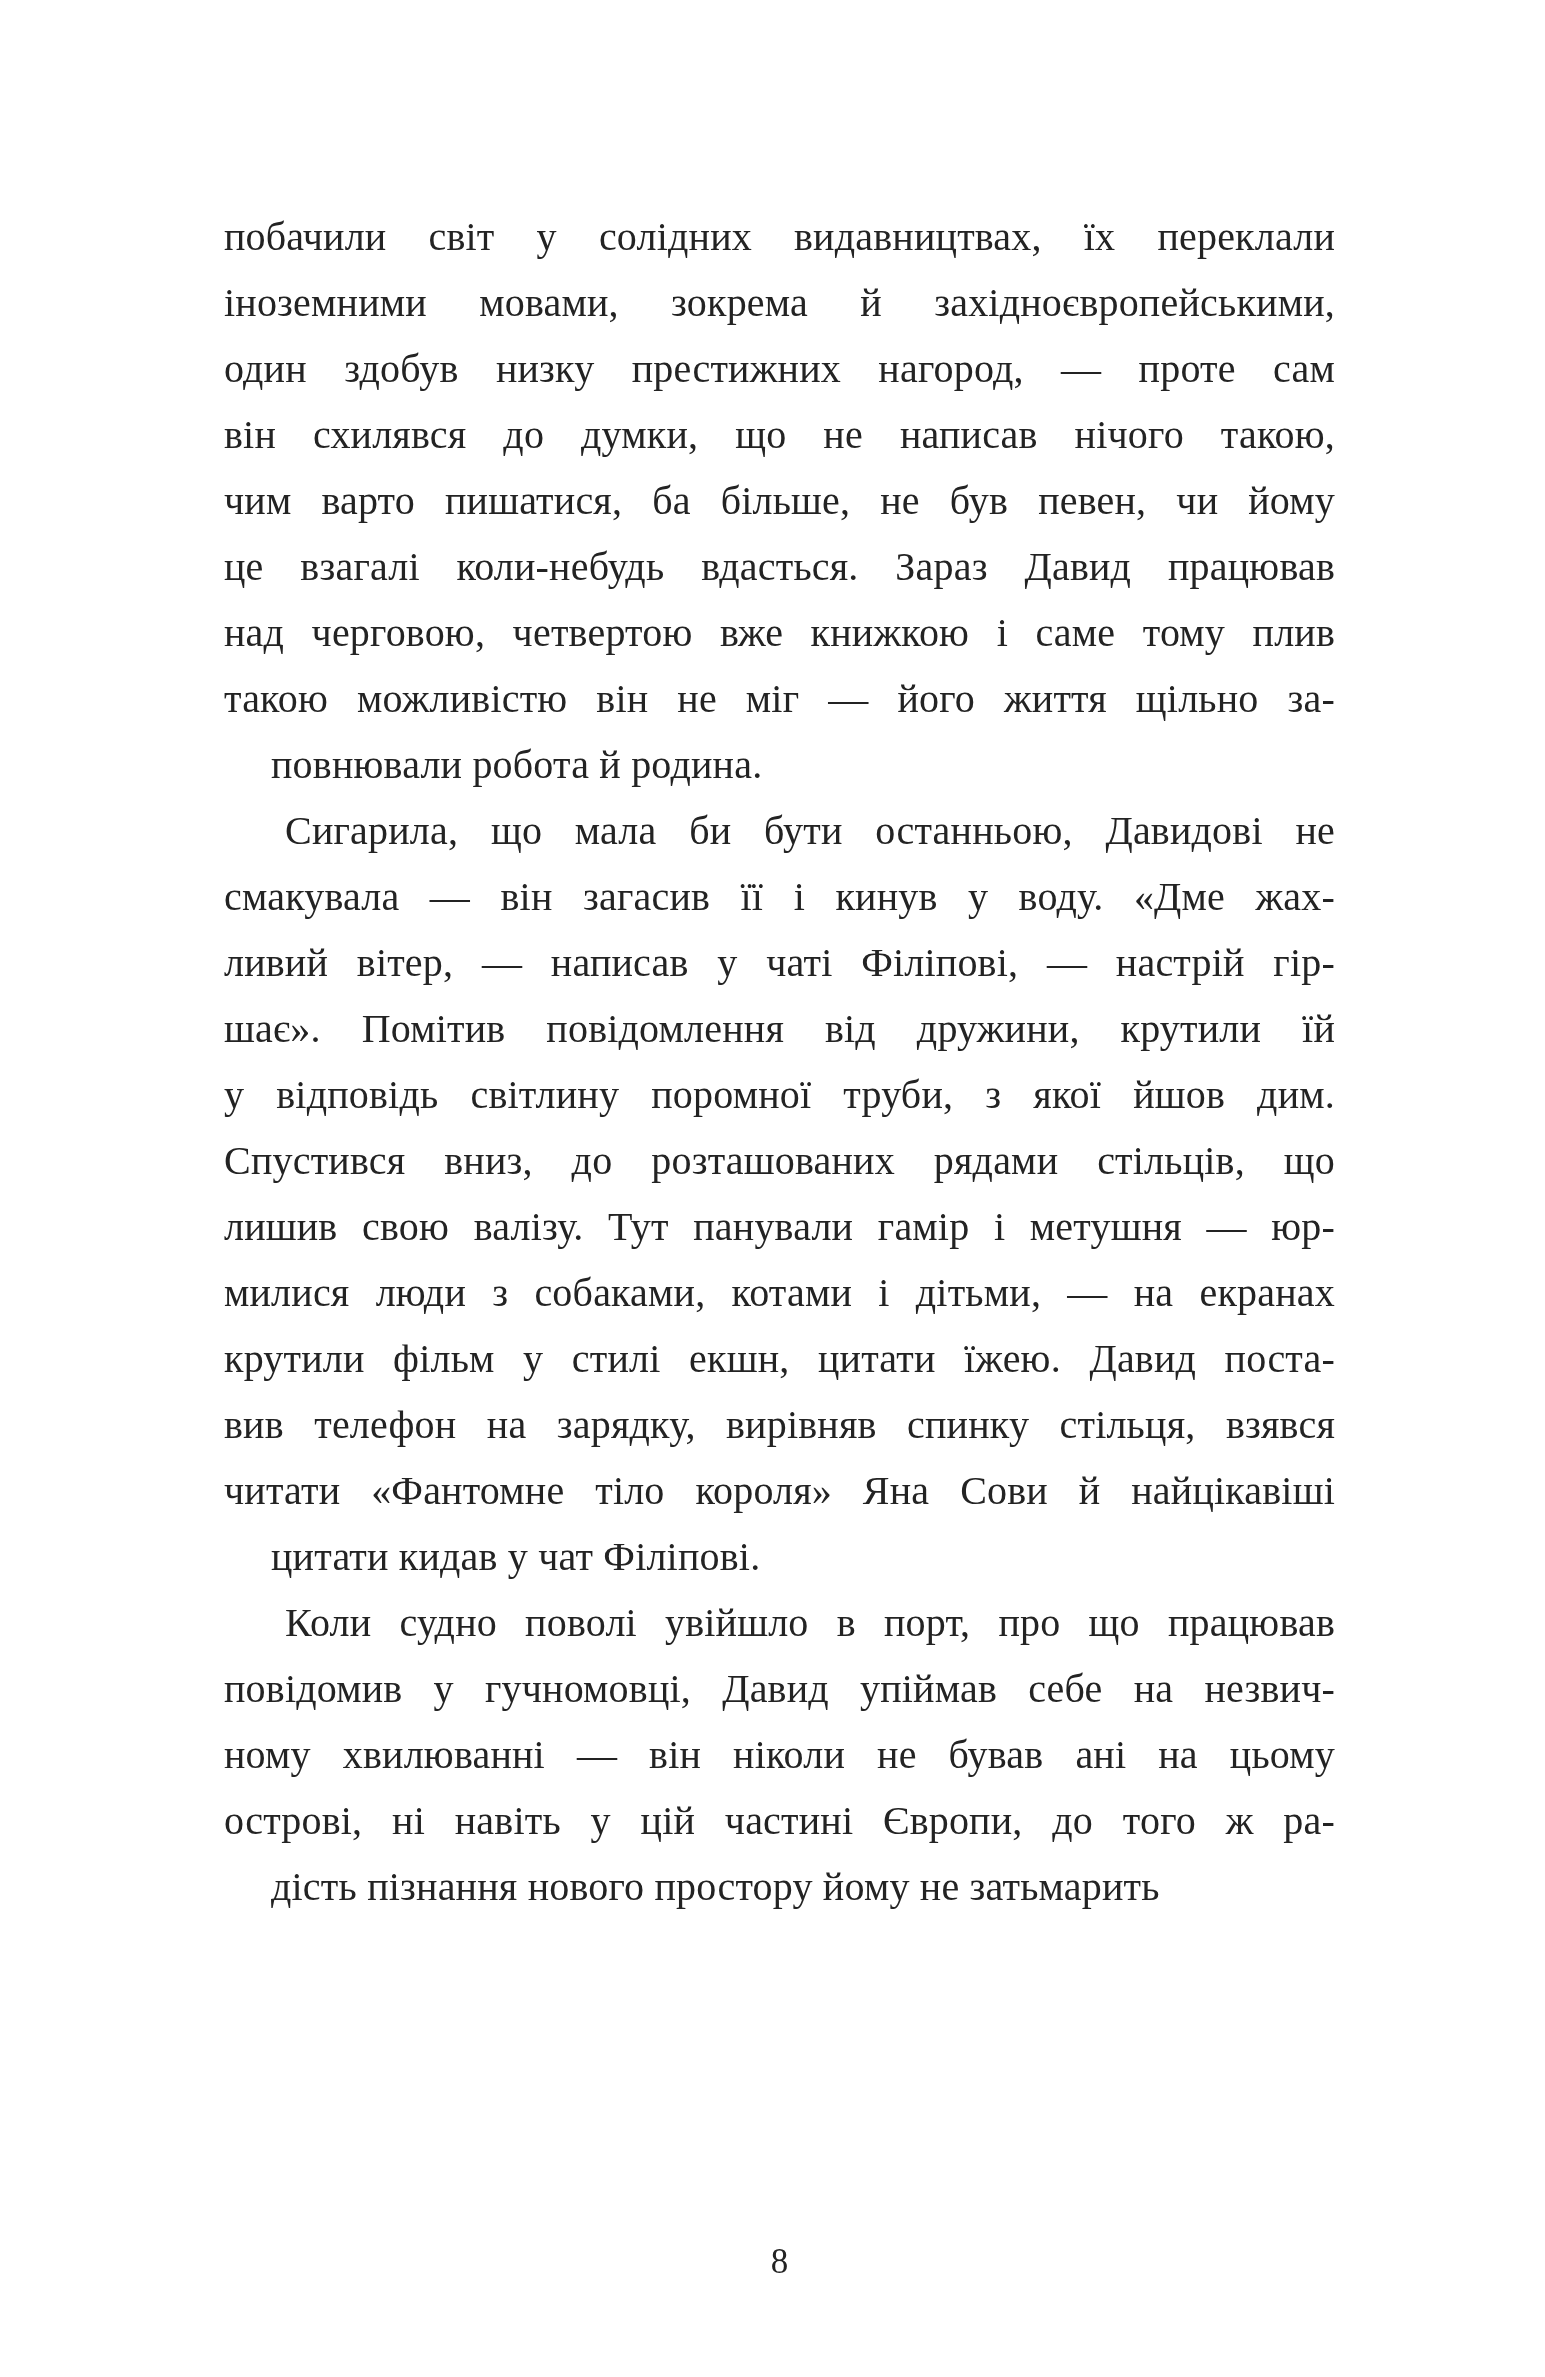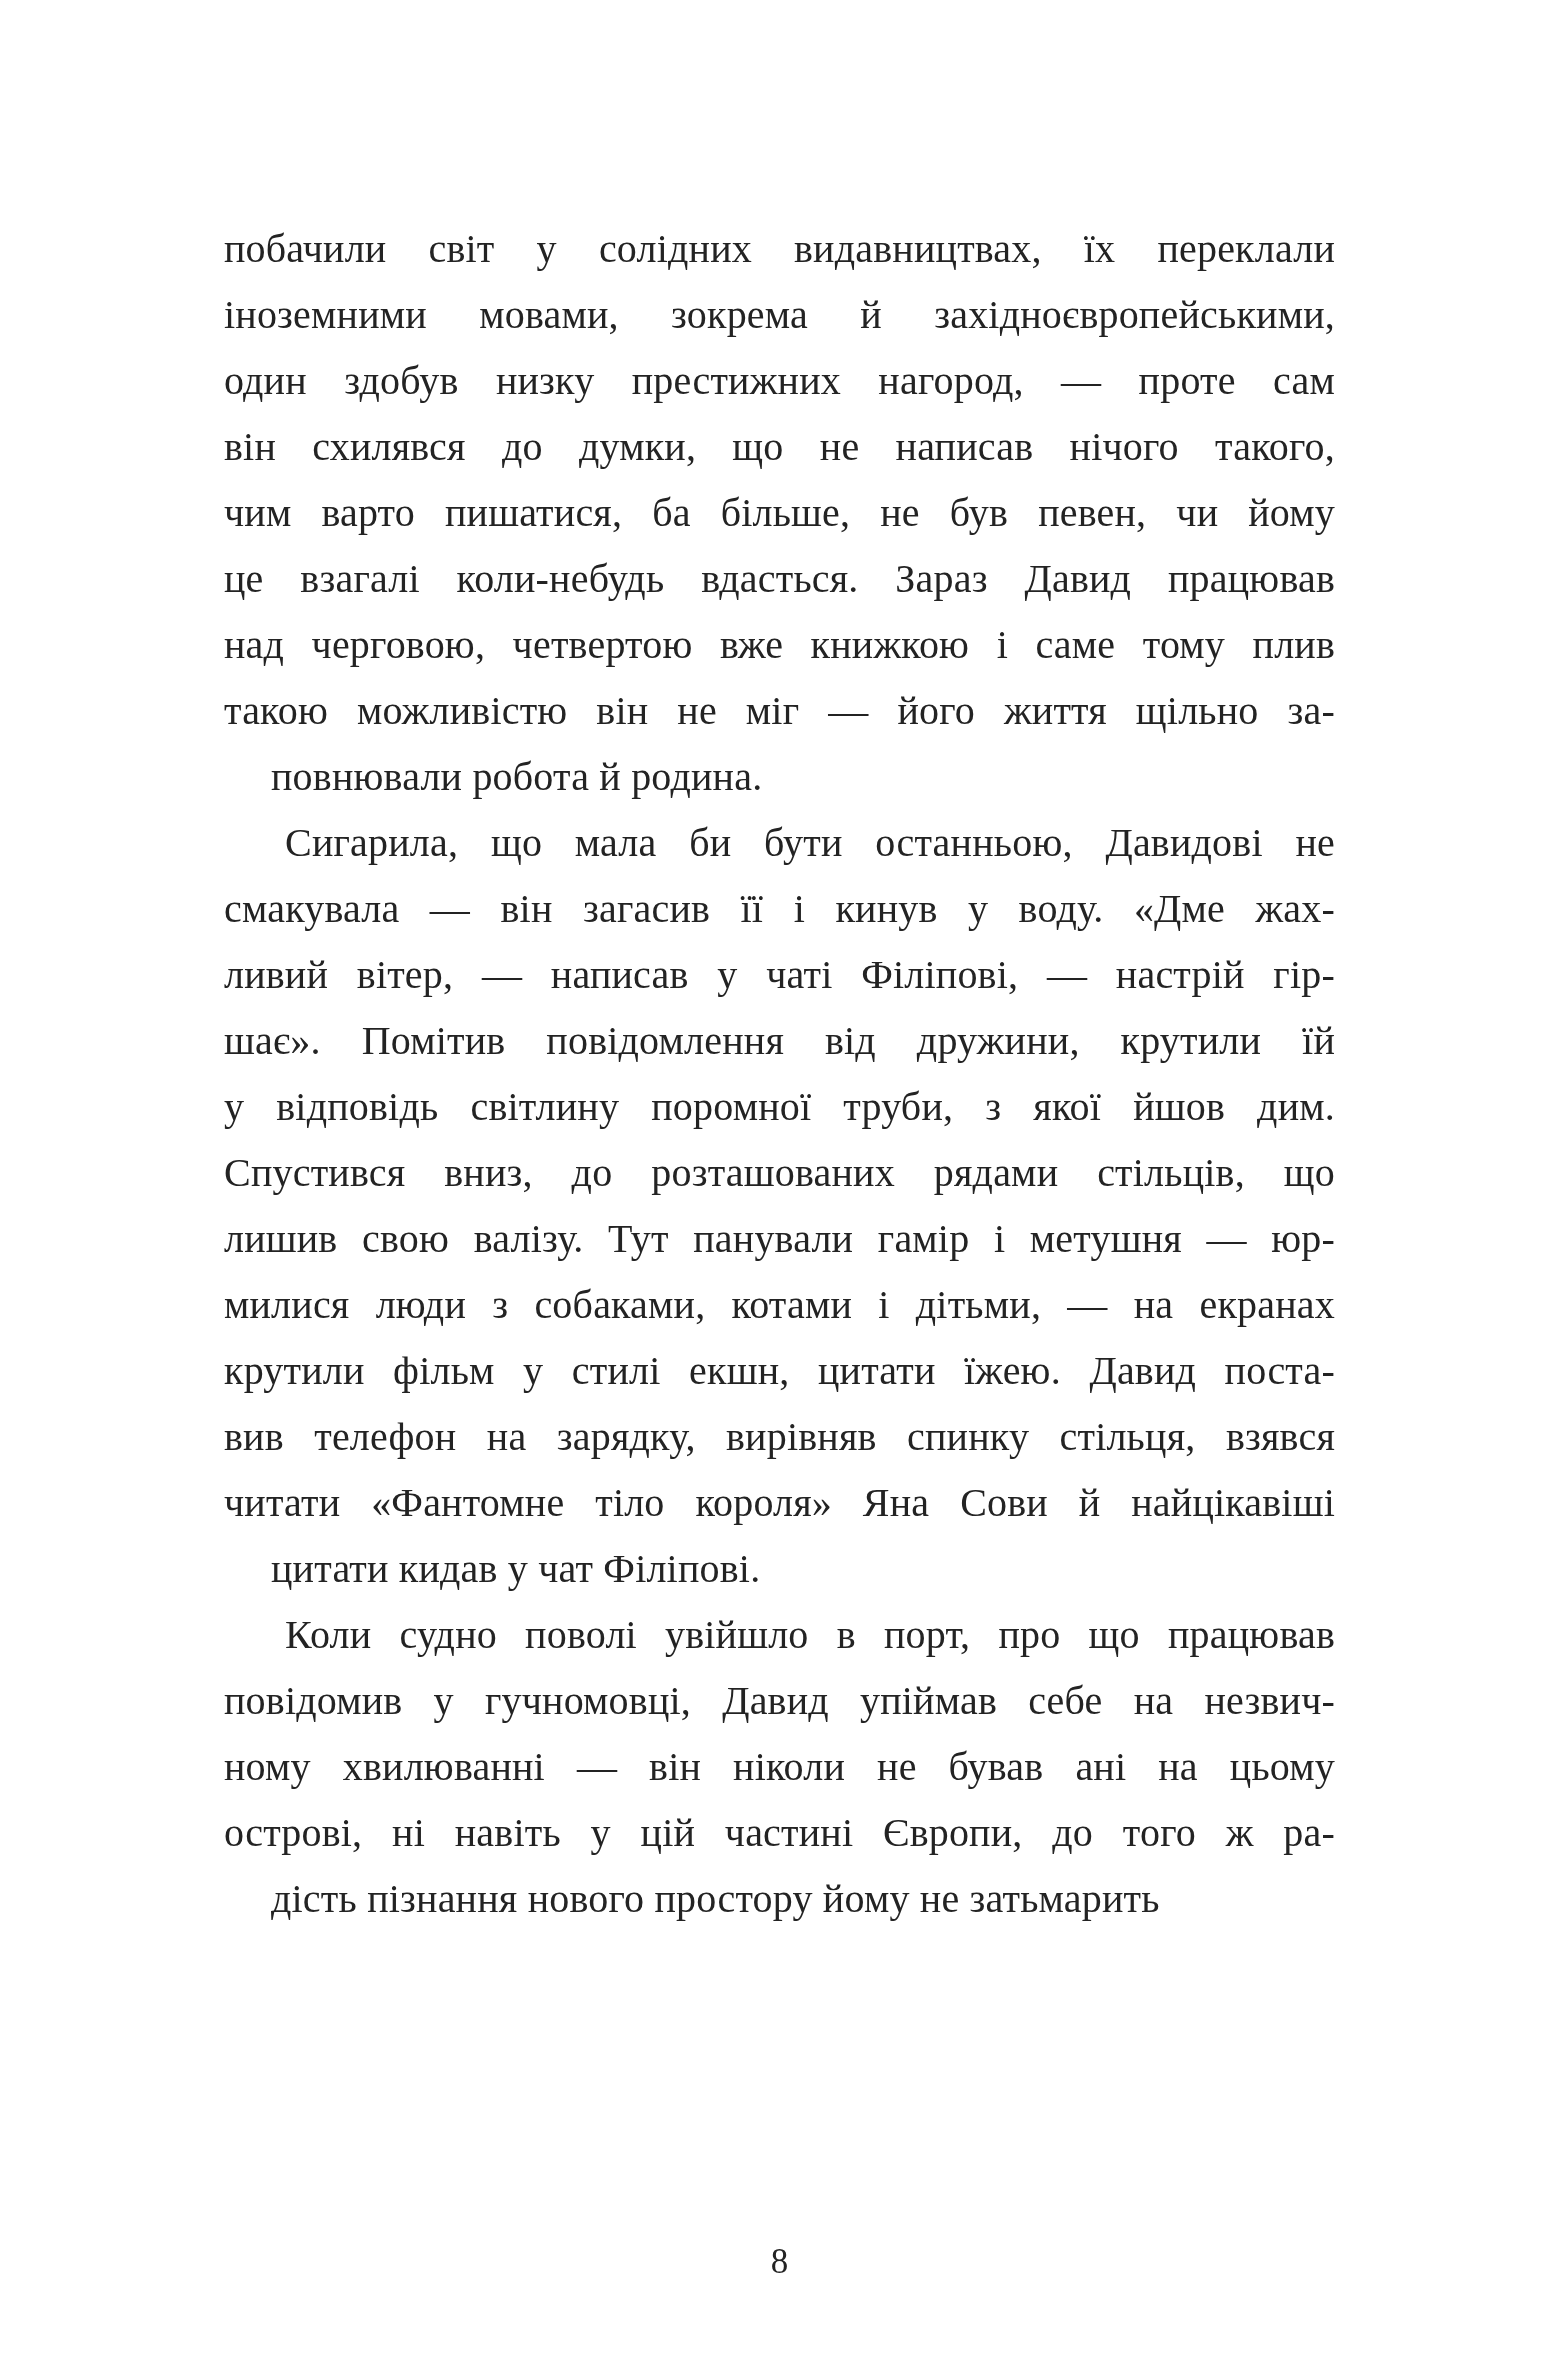--- a/index.html
+++ b/index.html
@@ -17,21 +17,21 @@
     overflow: hidden;
   }
   .book-page {
     position: absolute;
     inset: 0;
     background: #ffffff;
   }
   .text-block {
     position: absolute;
     left: 224px;
-    top: 216px;
+    top: 204px;
     width: 1111px;
     font-size: 40px;
     line-height: 66px;
     letter-spacing: 0.2px;
   }
   .paragraph {
     margin: 0;
     padding: 0;
   }
   .line {
@@ -59,21 +59,21 @@
 </style>
 </head>
 <body>
 
 <div class="book-page">
   <div class="text-block">
       <div class="paragraph">
         <div class="line first">побачили світ у солідних видавництвах, їх переклали</div>
         <div class="line">іноземними мовами, зокрема й західноєвропейськими,</div>
         <div class="line">один здобув низку престижних нагород, — проте сам</div>
-        <div class="line">він схилявся до думки, що не написав нічого такого,</div>
+        <div class="line">він схилявся до думки, що не написав нічого такою,</div>
         <div class="line">чим варто пишатися, ба більше, не був певен, чи йому</div>
         <div class="line">це взагалі коли-небудь вдасться. Зараз Давид працював</div>
         <div class="line">над черговою, четвертою вже книжкою і саме тому плив</div>
         <div class="line">такою можливістю він не міг — його життя щільно за-</div>
         <div class="line last">повнювали робота й родина.</div>
       </div>
       <div class="paragraph indent">
         <div class="line first">Сигарила, що мала би бути останньою, Давидові не</div>
         <div class="line">смакувала — він загасив її і кинув у воду. «Дме жах-</div>
         <div class="line">ливий вітер, — написав у чаті Філіпові, — настрій гір-</div>

